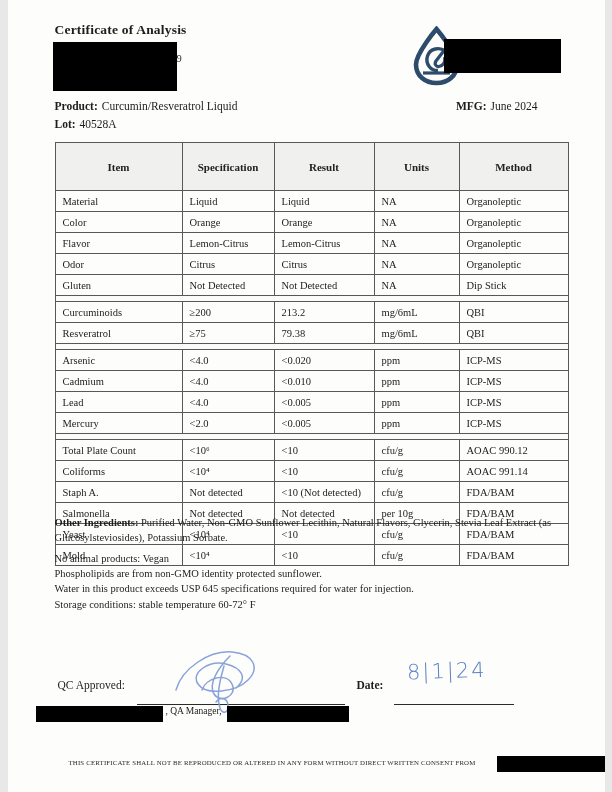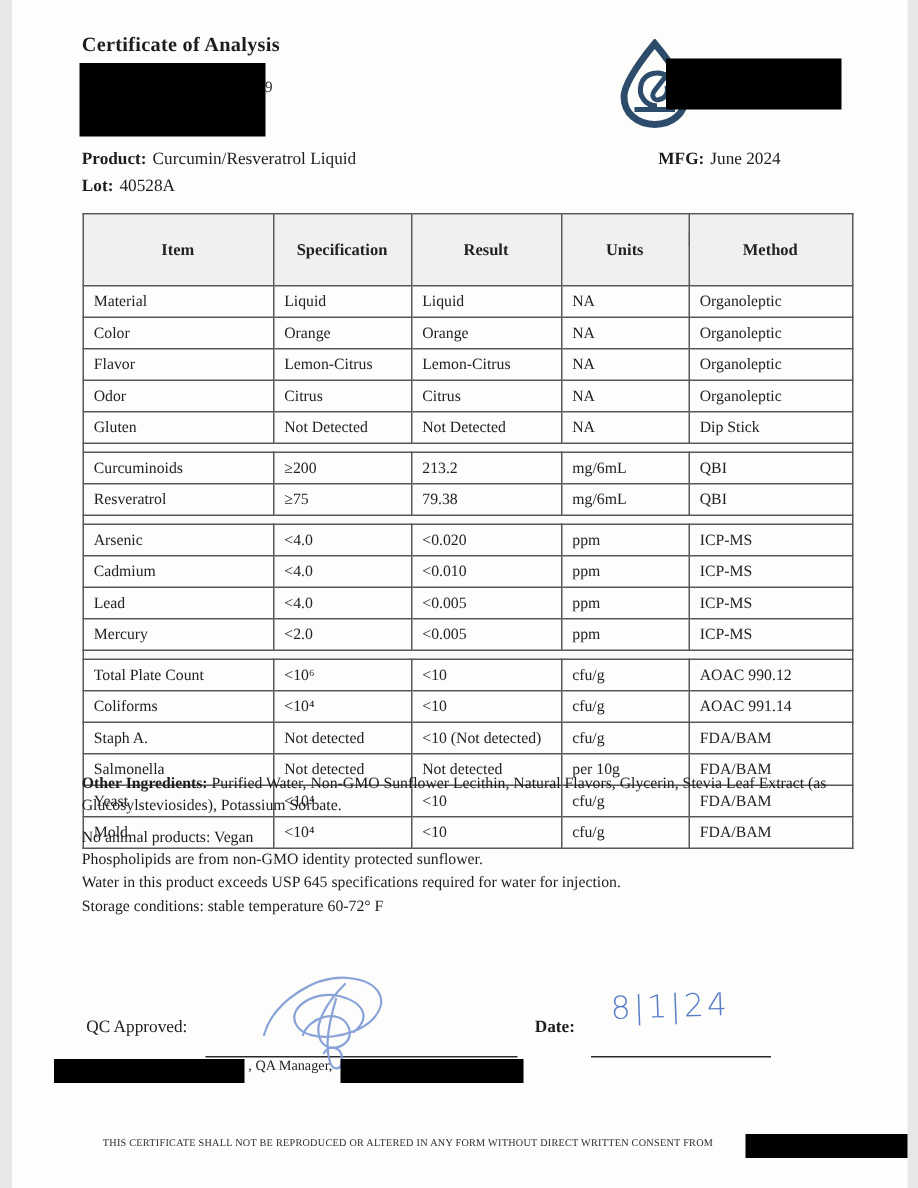--- a/index.html
+++ b/index.html
@@ -6,21 +6,21 @@
   .page{
     position:relative;width:597px;height:792px;margin:0 auto;
     background:#fdfdfc;color:#1d1d1d;
     font-family:"Liberation Serif", serif;overflow:hidden;
   }
   .abs{position:absolute;}
   .redaction{position:absolute;background:#000;}
   .doc-title{left:47px;top:22px;font-size:13.5px;font-weight:bold;letter-spacing:.2px;}
   .partial-char{left:169px;top:53px;font-size:10.5px;color:#333;}
   .hdr-left{left:47px;font-size:11.5px;}
-  .hdr-right{right:84px;font-size:11.5px;text-align:left;}
+  .hdr-right{right:67px;font-size:11.5px;text-align:left;}
   .row-product{top:100px;} .row-lot{top:118px;}
   .row-mfg{top:100px;} .row-bb{top:118px;margin-top:36px;}
   .lbl{font-weight:bold;}
   .val{margin-left:4px;}
 
   table.coa{
     position:absolute;left:47px;top:142px;width:513px;
     border-collapse:collapse;table-layout:fixed;
     font-size:10.5px;color:#222;
   }

